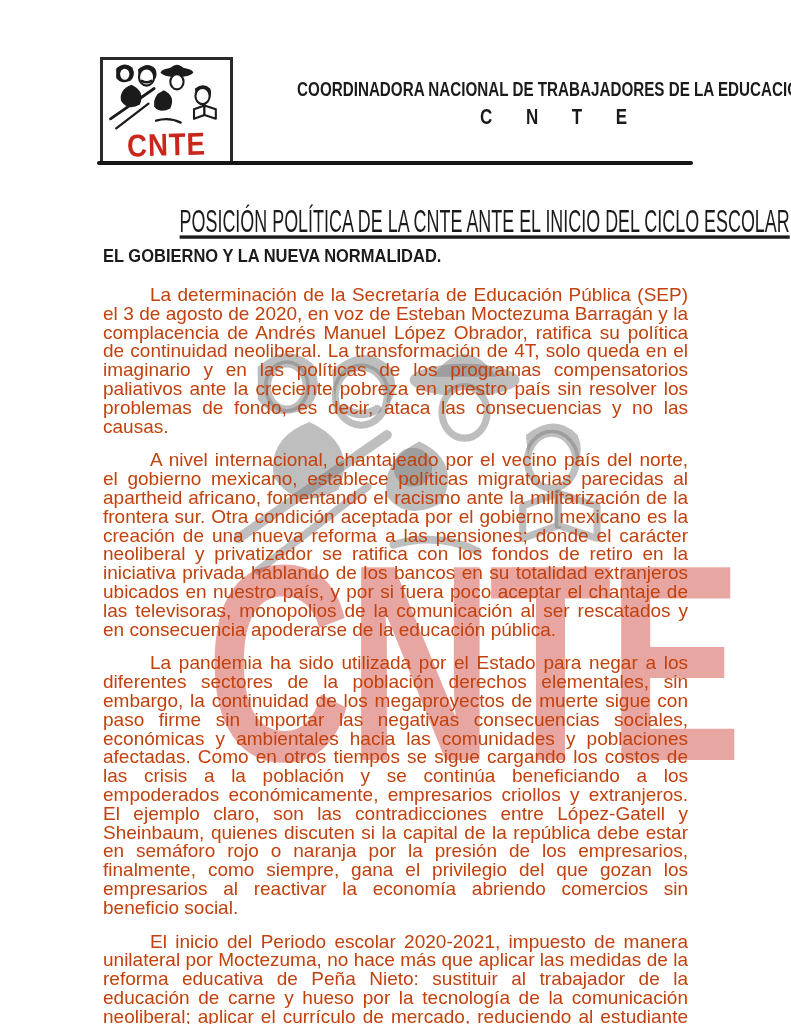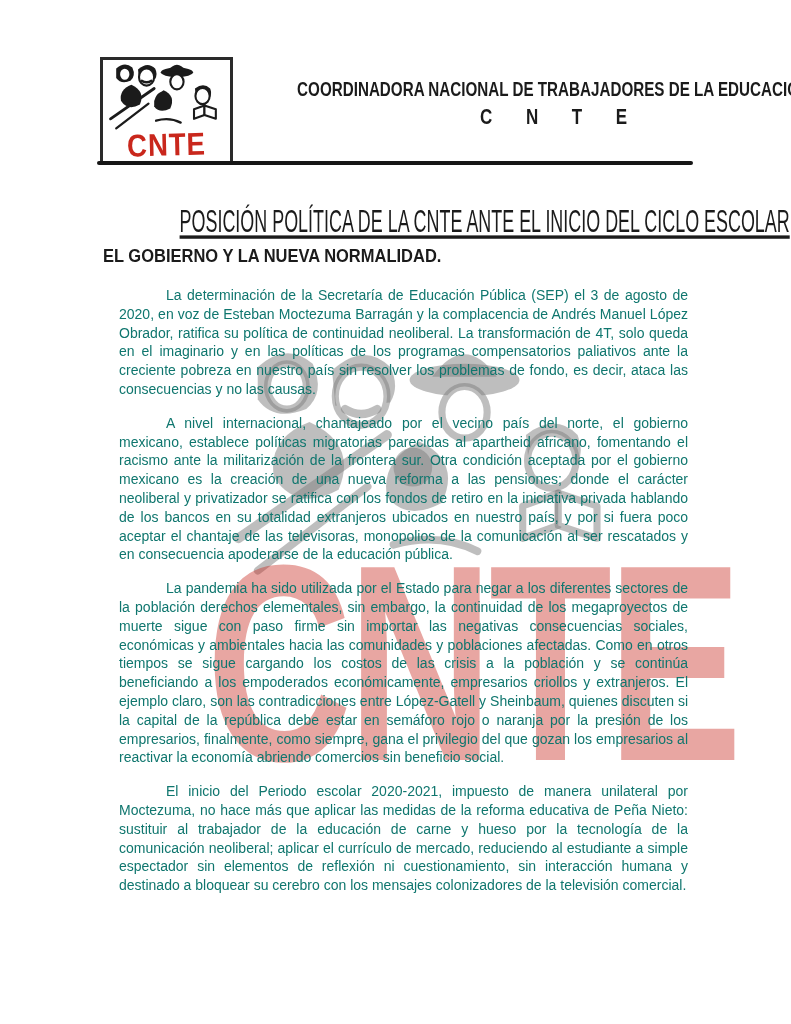--- a/index.html
+++ b/index.html
@@ -81,25 +81,25 @@
     font-size:17px;font-weight:bold;letter-spacing:0px;
     transform:scale(0.97,1.05);transform-origin:left center;
     white-space:nowrap;
   }
 
   
   .body-text{
     position:absolute;top:286px;left:103px;width:585px;z-index:1;
   }
   .body-text p{
-    margin:0 0 15px 16px;
-    font-size:14px;line-height:18.8px;
+    margin:0 0 15px 0;
+    font-size:19px;line-height:18.8px;
     text-align:justify;
     text-indent:47px;
-    color:#0f766e;
+    color:#c2410c;
   }
 </style>
 </head>
 <body>
 
 <svg width="0" height="0" style="position:absolute" aria-hidden="true">
   <defs>
     <g id="cnte-figures" stroke="currentColor" fill="none" stroke-width="2.2" stroke-linecap="round" stroke-linejoin="round">
 
       <path d="M12,9 q9,-8 17,-1 q4,9 -2,14 q-10,4 -15,-3 z" fill="currentColor" stroke="none"></path>

